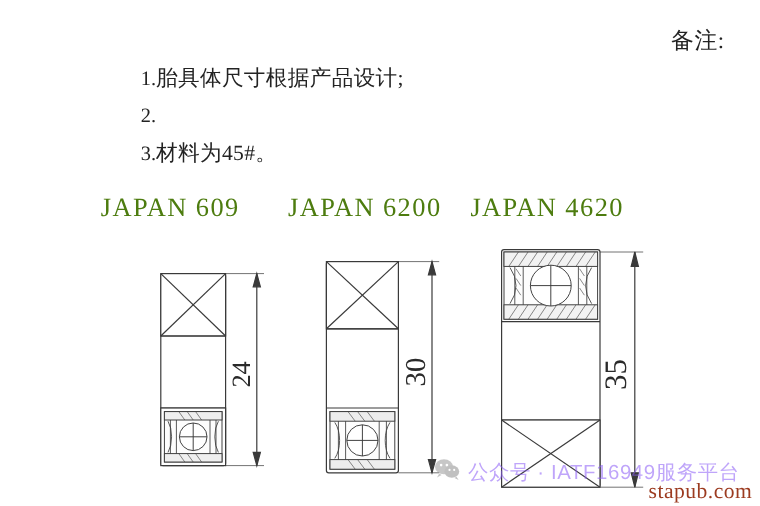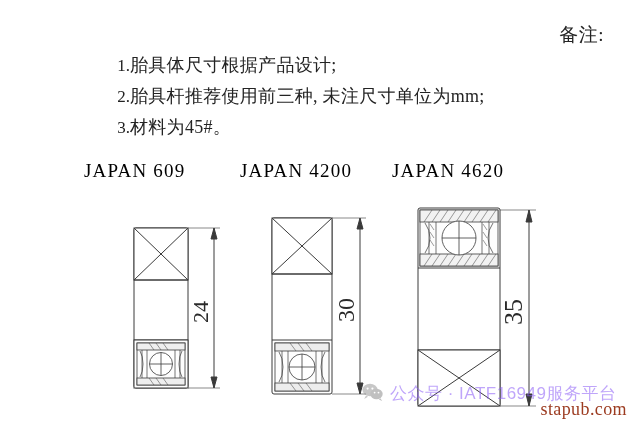--- a/index.html
+++ b/index.html
@@ -56,24 +56,24 @@
     height: 250px;
   }
   .drawing {
     position: absolute;
     top: 0;
   }
   .dwg-label {
     position: absolute;
     top: 0;
     left: 0;
-    font-size: 19px;
+    font-size: 22px;
     letter-spacing: 1.2px;
     white-space: nowrap;
-    color: #000000;
+    color: #4d7c0f;
   }
   .dwg-canvas {
     position: absolute;
   }
   .dwg-canvas svg { display: block; }
 
   
   #watermark {
     position: absolute;
     left: 362px;
@@ -106,21 +106,20 @@
 
 <div id="notes-block">
   <div id="notes-title">备注:</div>
 
   <div class="note-row">
     <span class="note-num">1.</span>
     <span class="note-text">胎具体尺寸根据产品设计;</span>
   </div>
   <div class="note-row">
     <span class="note-num">2.</span>
-    <span class="note-text">胎具杆推荐使用前三种, 未注尺寸单位为mm;</span>
   </div>
   <div class="note-row">
     <span class="note-num">3.</span>
     <span class="note-text">材料为45#。</span>
   </div>
 </div>
 
 <div id="drawings">
 
   <div class="drawing" style="left:84px;">
@@ -168,21 +167,21 @@
           <line x1="86" y1="6" x2="86" y2="166"></line>
           <polygon points="86,6 83,17 89,17"></polygon>
           <polygon points="86,166 83,155 89,155"></polygon>
         </g>
         <text x="80" y="90" transform="rotate(-90 80 90)" text-anchor="middle" font-family="Liberation Serif, serif" font-size="22" fill="#2a2a2a">24</text>
       </svg>
     </div>
   </div>
 
   <div class="drawing" style="left:240px;">
-    <div class="dwg-label">JAPAN 4200</div>
+    <div class="dwg-label">JAPAN 6200</div>
     <div class="dwg-canvas" style="left:26px; top:52px;">
       <svg width="120" height="195" viewBox="0 0 120 195">
         <g fill="none" stroke="#3a3a3a" stroke-width="1">
           <rect x="6" y="6" width="60" height="176" rx="2" fill="#ffffff"></rect>
           <rect x="6" y="6" width="60" height="56" fill="#ffffff"></rect>
           <line x1="6" y1="6" x2="66" y2="62"></line>
           <line x1="66" y1="6" x2="6" y2="62"></line>
           <line x1="6" y1="62" x2="66" y2="62"></line>
           <line x1="6" y1="128" x2="66" y2="128"></line>
         </g>

